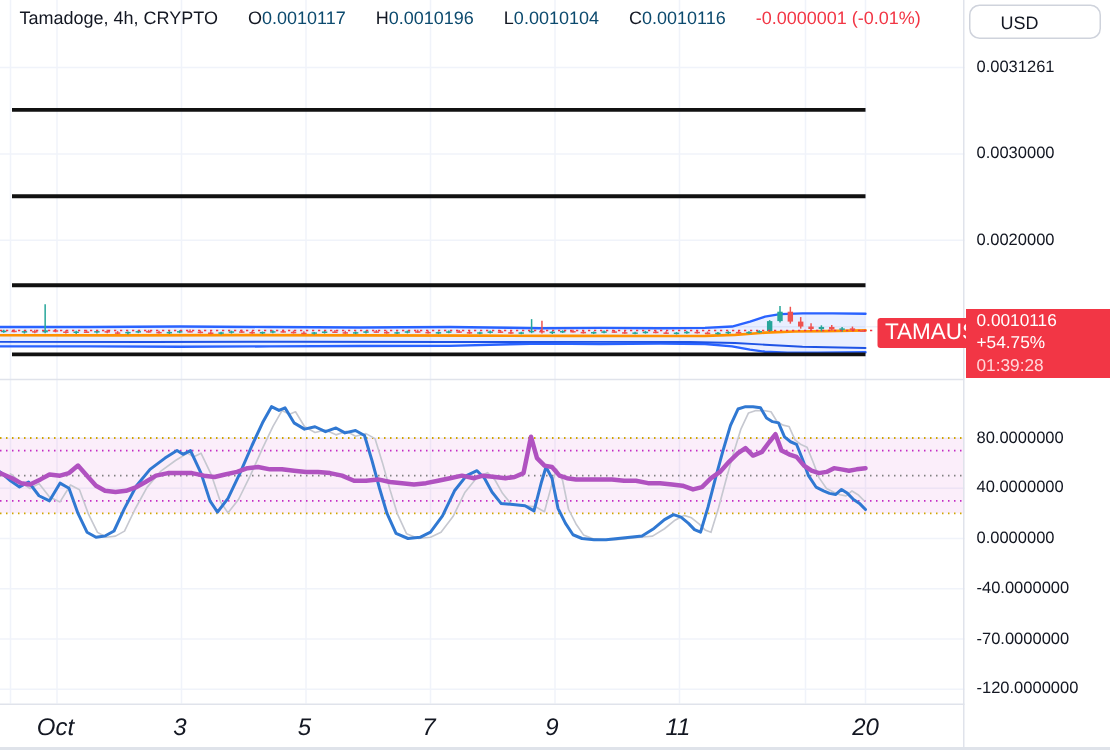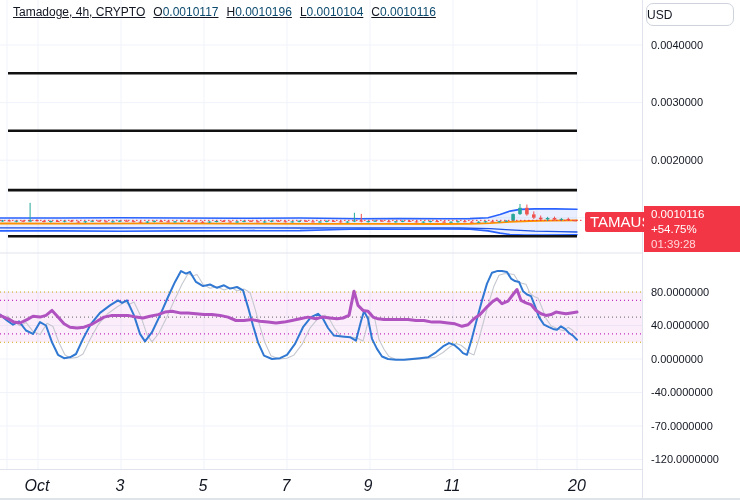--- a/index.html
+++ b/index.html
@@ -1,26 +1,26 @@
 <!DOCTYPE html>
 <html><head>
 <meta charset="utf-8">
 <style>
   html,body{margin:0;padding:0;background:#fff;}
   #app{position:relative;width:740px;height:500px;background:#ffffff;overflow:hidden;
        font-family:"Liberation Sans","DejaVu Sans",sans-serif;color:#131722;}
   #chart{position:absolute;left:0;top:0;}
-  .legend{position:absolute;left:13px;top:5px;font-size:12px;display:flex;gap:8px;
-          white-space:nowrap;pointer-events:none;z-index:5;text-decoration:underline;}
+  .legend{position:absolute;left:13px;top:5px;font-size:12px;display:flex;gap:20px;
+          white-space:nowrap;pointer-events:none;z-index:5;}
   .legend .t{color:#131722;}
   .legend .k{color:#131722;}
   .legend .v{color:#0c4a6e;}
   .legend .chg{color:#f23645;}
   .usd-btn{position:absolute;left:646px;top:3px;width:88px;height:23px;border:1px solid #cfd3dc;
-           border-radius:7px;display:flex;align-items:center;padding-left:0;box-sizing:border-box;
+           border-radius:7px;display:flex;align-items:center;padding-left:20px;box-sizing:border-box;
            font-size:12px;color:#131722;background:#fff;cursor:pointer;z-index:6;}
   .ptick,.otick{position:absolute;left:651px;font-size:11px;color:#131722;line-height:13px;z-index:3;}
   .ttick{position:absolute;top:477px;font-size:16px;color:#131722;transform:translateX(-50%);z-index:3;font-style:italic;}
   .last-badge{position:absolute;left:644px;top:206px;width:96px;height:46px;background:#f23645;
               color:#fff;font-size:11.5px;line-height:15px;padding:1px 0 0 7px;box-sizing:border-box;z-index:4;}
   .last-badge .cd{color:#ffd7da;}
   .symbol-label{position:absolute;left:585px;top:212px;background:#f23645;color:#fff;font-size:15px;
                 padding:1px 5px 2px 5px;border-radius:2px;z-index:4;white-space:nowrap;}
   .price-axis-region{position:absolute;left:643px;top:0;width:97px;height:469px;z-index:2;}
   .time-axis-region{position:absolute;left:0;top:470px;width:643px;height:30px;z-index:2;}
@@ -242,28 +242,29 @@
       <line x1="642.5" y1="0" x2="642.5" y2="500" stroke="#e0e3eb" stroke-width="1"></line>
       <line x1="0" y1="499" x2="740" y2="499" stroke="#dfe3ea" stroke-width="2"></line>
     </svg>
 
   <div class="legend">
     <span class="t">Tamadoge, 4h, CRYPTO</span>
     <span><span class="k">O</span><span class="v">0.0010117</span></span>
     <span><span class="k">H</span><span class="v">0.0010196</span></span>
     <span><span class="k">L</span><span class="v">0.0010104</span></span>
     <span><span class="k">C</span><span class="v">0.0010116</span></span>
+    <span class="chg">-0.0000001 (-0.01%)</span>
   </div>
 
   <div class="usd-btn">USD</div>
 
   <div class="price-axis-region"></div>
   <div class="time-axis-region"></div>
 
-  <div class="ptick" style="top: 38.5px;">0.0040000</div>
+  <div class="ptick" style="top: 38.5px;">0.0031261</div>
   <div class="ptick" style="top: 96.1px;">0.0030000</div>
   <div class="ptick" style="top: 153.7px;">0.0020000</div>
 
   <div class="symbol-label">TAMAUSD</div>
 
   <div class="last-badge">
     <div>0.0010116</div>
     <div>+54.75%</div>
     <div class="cd">01:39:28</div>
   </div>

